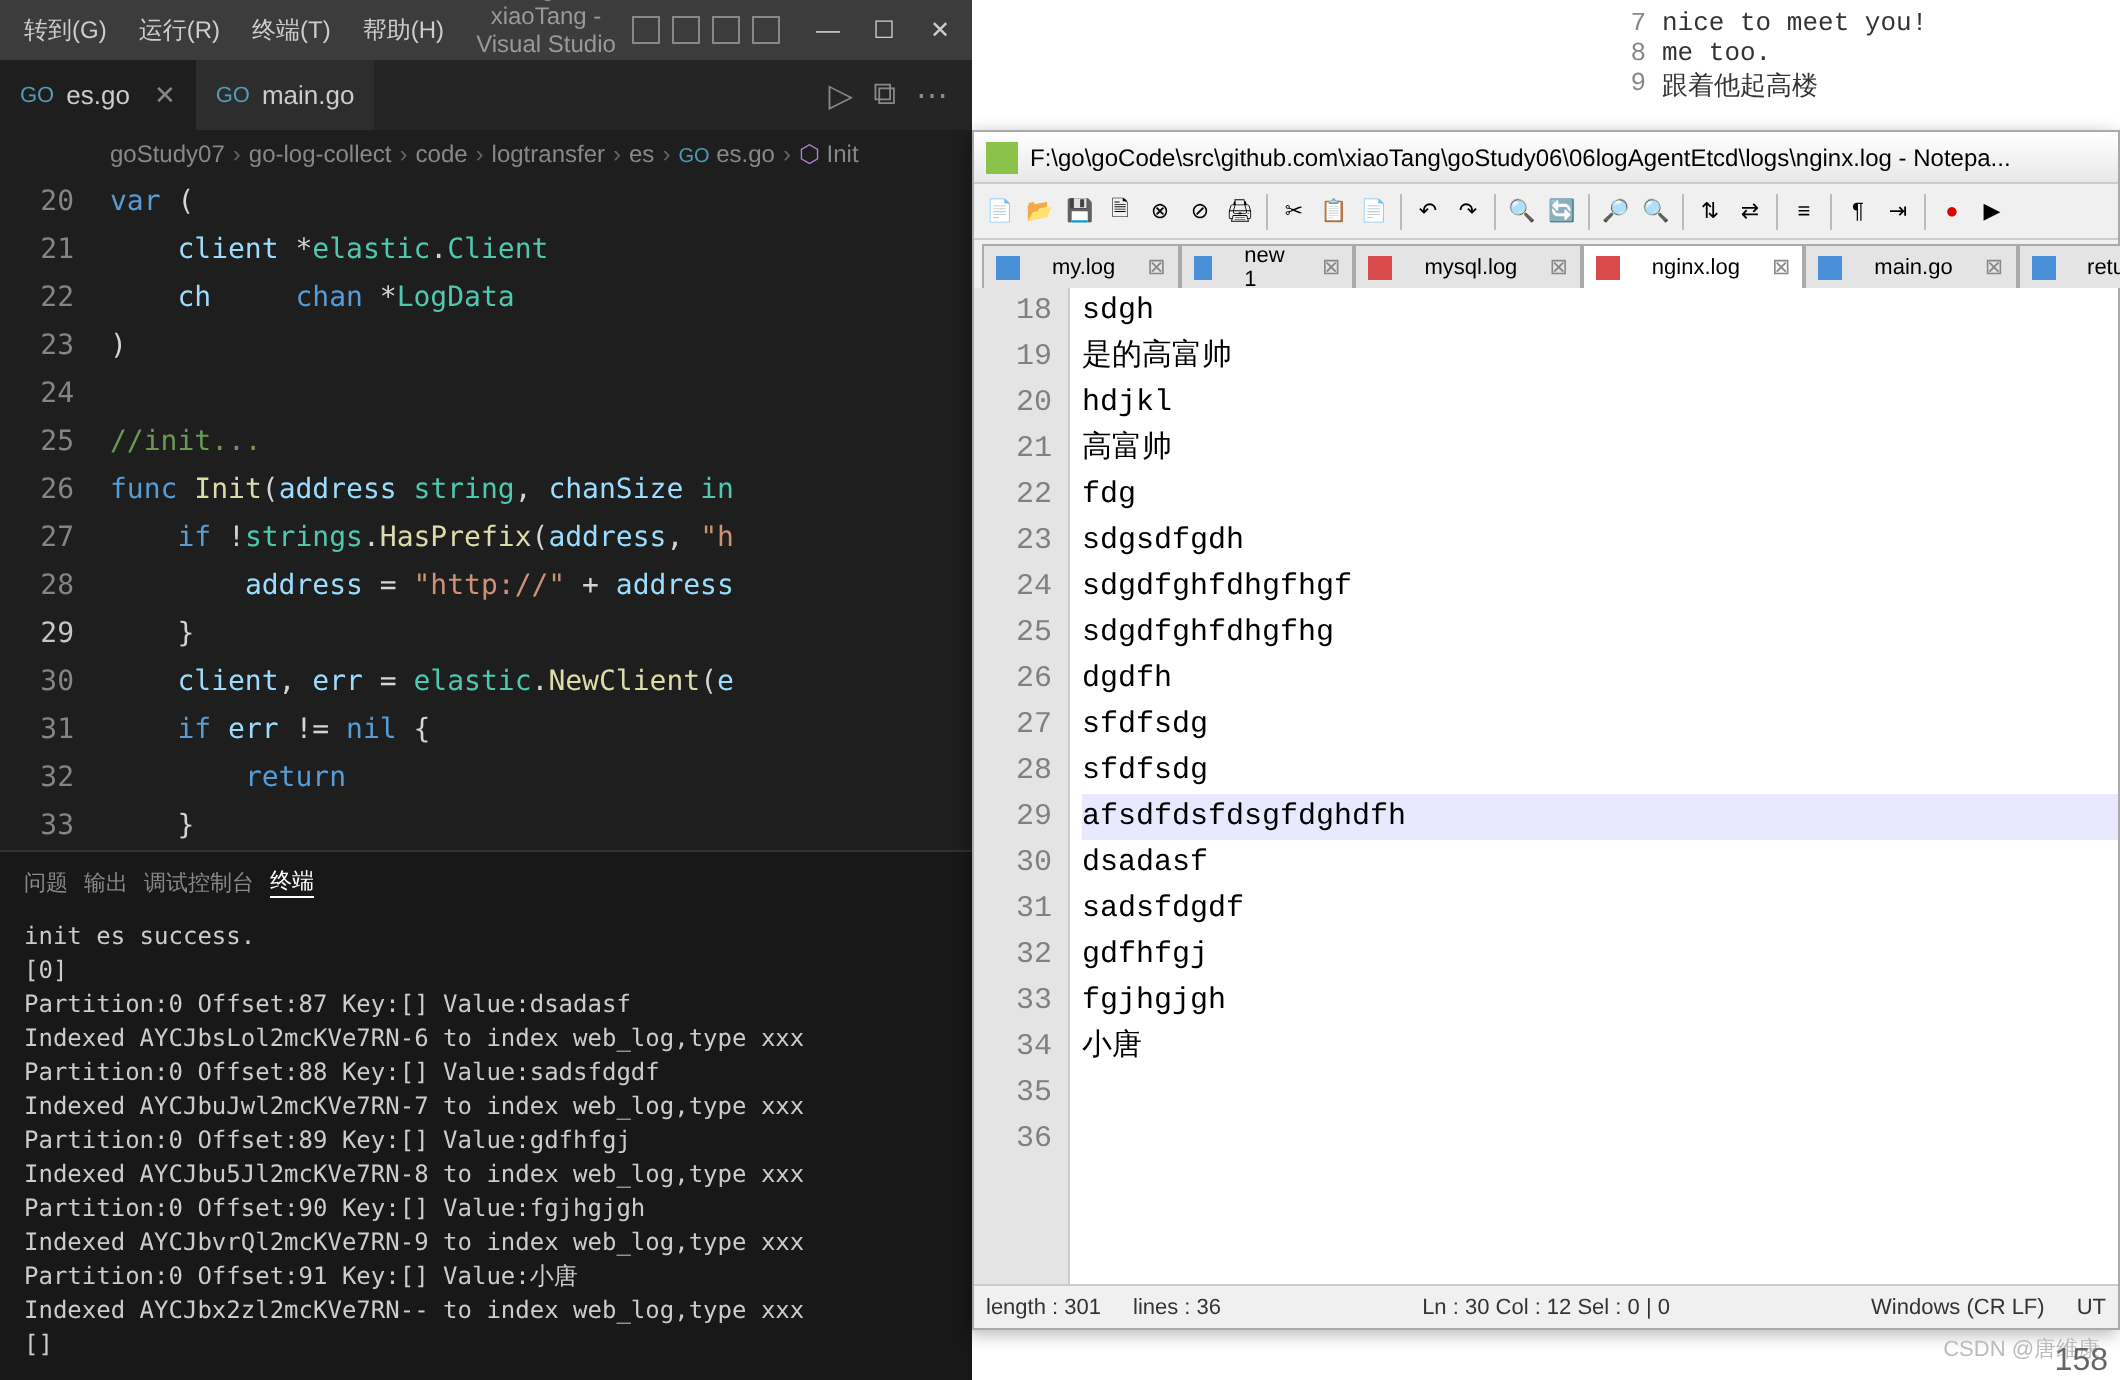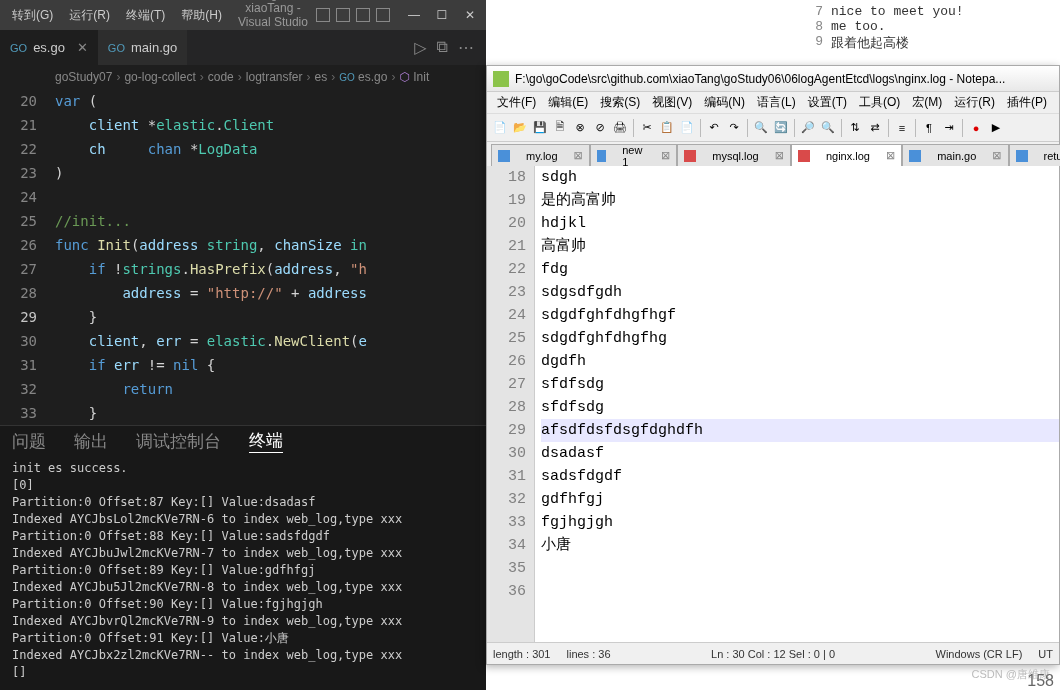--- a/index.html
+++ b/index.html
@@ -25,21 +25,21 @@
 .vs-breadcrumb { height: 24px; background: #1e1e1e; display: flex; align-items: center; padding: 0 20px 0 55px; font-size: 12px; color: #888; gap: 4px; overflow: hidden; white-space: nowrap; }
 .vs-breadcrumb span.sep { color: #666; }
 
 .vs-editor { flex: 1; background: #1e1e1e; display: flex; font-family: Consolas, monospace; font-size: 14px; overflow: hidden; }
 .vs-gutter { width: 55px; text-align: right; color: #858585; padding-right: 18px; line-height: 24px; }
 .vs-gutter .cur { color: #c6c6c6; }
 .vs-code { flex: 1; line-height: 24px; white-space: pre; color: #d4d4d4; }
 .kw { color: #569cd6; } .ty { color: #4ec9b0; } .fn { color: #dcdcaa; } .str { color: #ce9178; } .cm { color: #6a9955; } .va { color: #9cdcfe; }
 
 .vs-panel { height: 265px; background: #181818; border-top: 1px solid #333; }
-.vs-panel-tabs { height: 30px; display: flex; align-items: center; padding: 0 12px; gap: 28px; font-size: 17px; color: #888; }
+.vs-panel-tabs { height: 30px; display: flex; align-items: center; padding: 0 12px; gap: 8px; font-size: 11px; color: #888; }
 .vs-panel-tabs .active { color: #fff; border-bottom: 1px solid #fff; }
 .vs-terminal { padding: 4px 12px; font-family: Consolas, monospace; font-size: 12px; color: #ccc; line-height: 17px; white-space: pre; overflow: hidden; }
 
 
 .bg-snippet { position: absolute; right: 0; top: 0; width: 265px; height: 65px; background: #fff; font-family: "Courier New", monospace; font-size: 13px; color: #333; padding: 4px; }
 .bg-line { display: flex; }
 .bg-ln { width: 24px; text-align: right; color: #888; margin-right: 8px; }
 
 
 .npp { position: absolute; left: 486px; top: 65px; width: 574px; height: 600px; background: #f0f0f0; border: 1px solid #aaa; display: flex; flex-direction: column; box-shadow: -2px 2px 8px rgba(0,0,0,0.3); }
@@ -177,33 +177,20 @@
 Indexed AYCJbx2zl2mcKVe7RN-- to index web_log,type xxx
 []</div>
   </div>
 </div>
 
 <div class="npp">
   <div class="npp-title">
     <span class="npp-icon"></span>
     <span>F:\go\goCode\src\github.com\xiaoTang\goStudy06\06logAgentEtcd\logs\nginx.log - Notepa...</span>
   </div>
-  <div class="npp-menu" id="npp-menu">
-      <span class="npp-menu-item">文件(F)</span>
-      <span class="npp-menu-item">编辑(E)</span>
-      <span class="npp-menu-item">搜索(S)</span>
-      <span class="npp-menu-item">视图(V)</span>
-      <span class="npp-menu-item">编码(N)</span>
-      <span class="npp-menu-item">语言(L)</span>
-      <span class="npp-menu-item">设置(T)</span>
-      <span class="npp-menu-item">工具(O)</span>
-      <span class="npp-menu-item">宏(M)</span>
-      <span class="npp-menu-item">运行(R)</span>
-      <span class="npp-menu-item">插件(P)</span>
-    </div>
   <div class="npp-toolbar">
     <span class="npp-tb-btn">📄</span>
     <span class="npp-tb-btn">📂</span>
     <span class="npp-tb-btn">💾</span>
     <span class="npp-tb-btn">🗎</span>
     <span class="npp-tb-btn">⊗</span>
     <span class="npp-tb-btn">⊘</span>
     <span class="npp-tb-btn">🖨</span>
     <span class="npp-tb-sep"></span>
     <span class="npp-tb-btn">✂</span>

